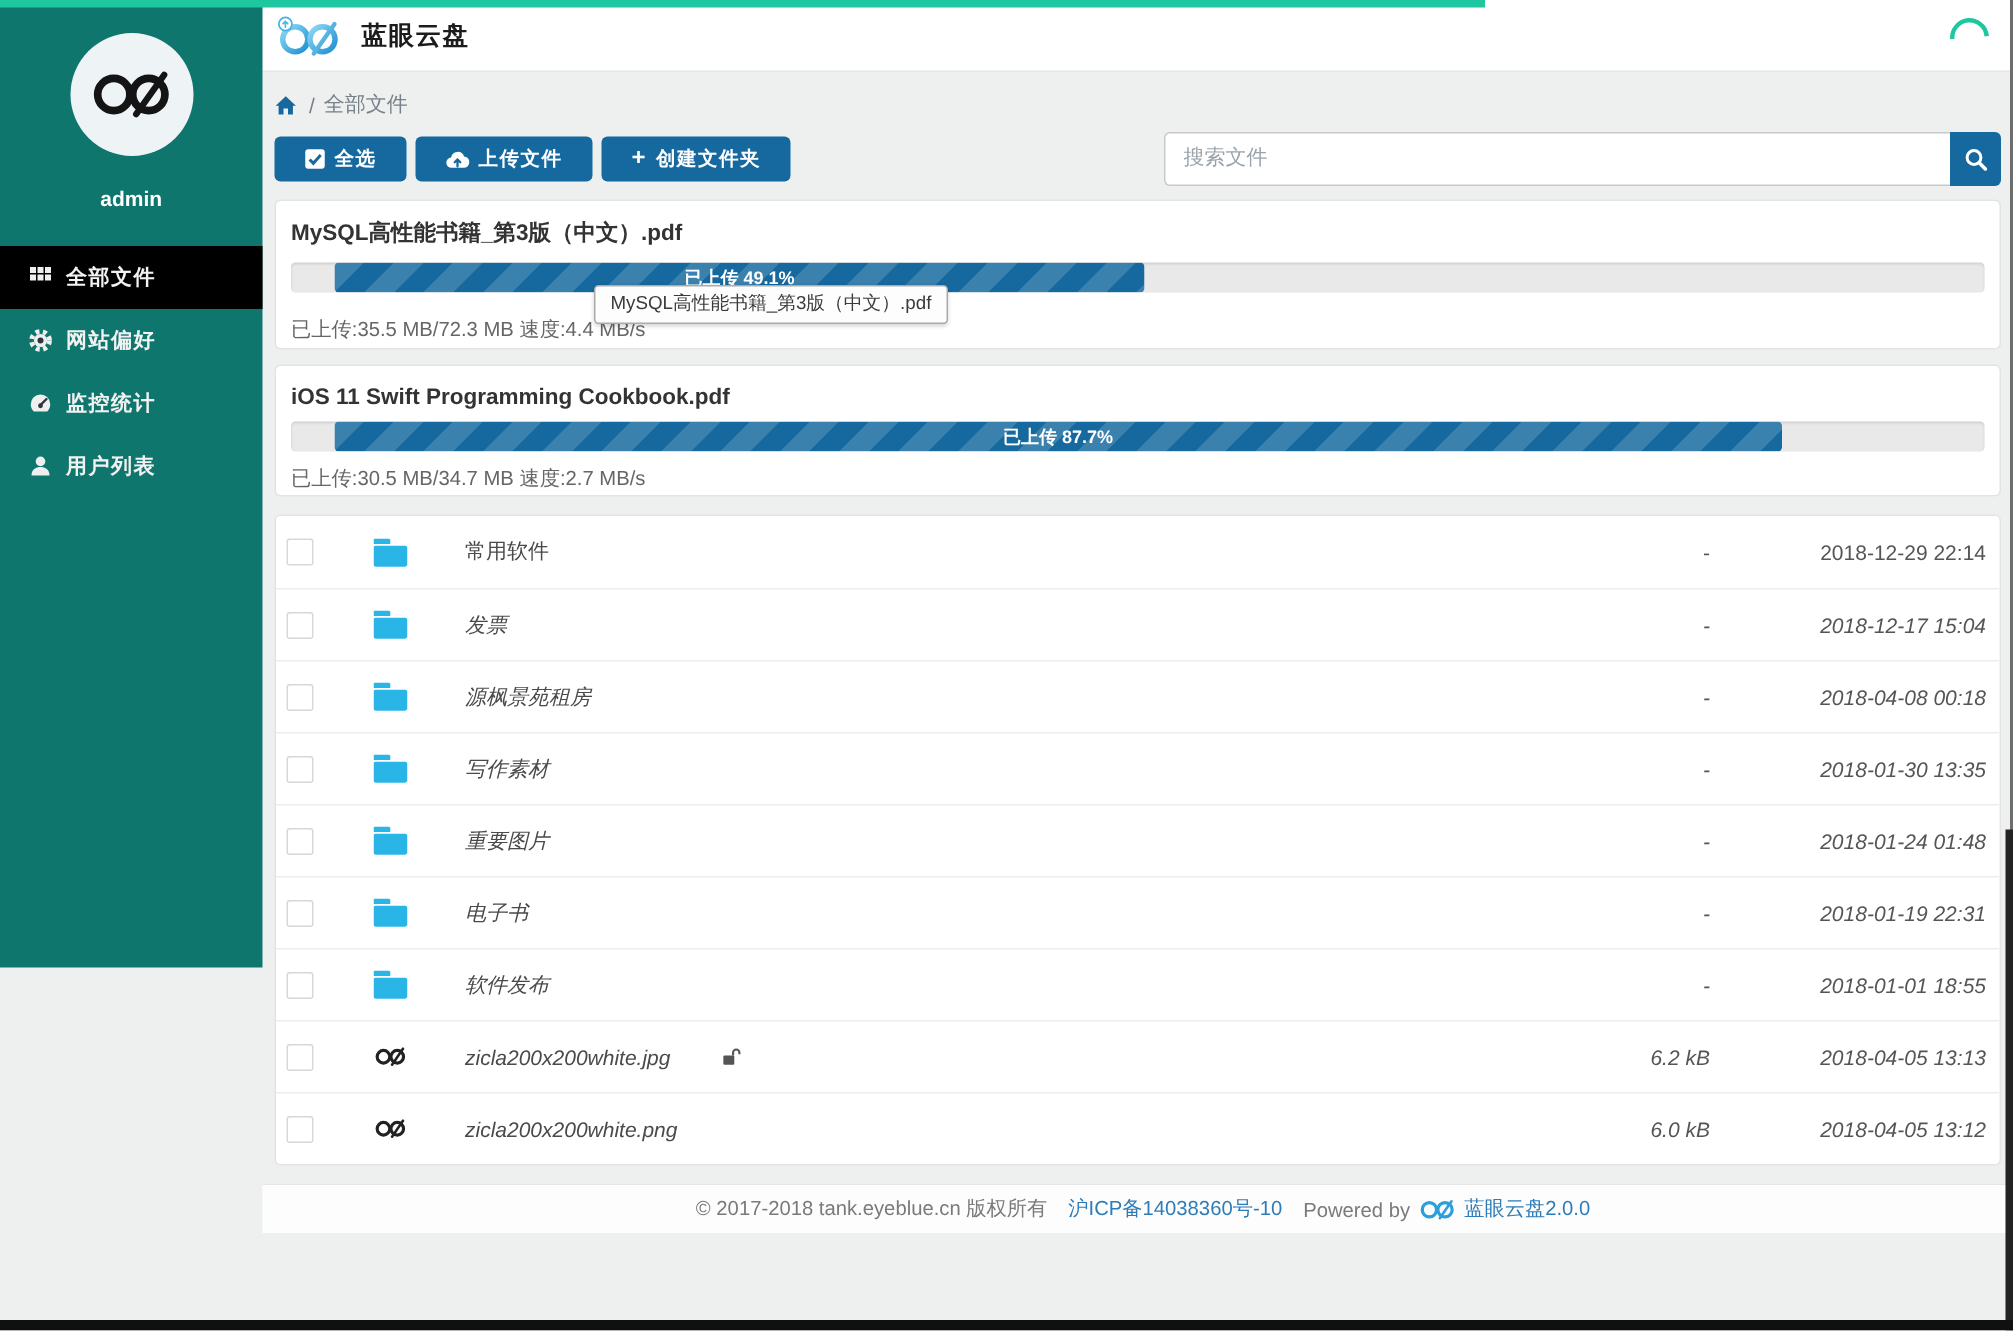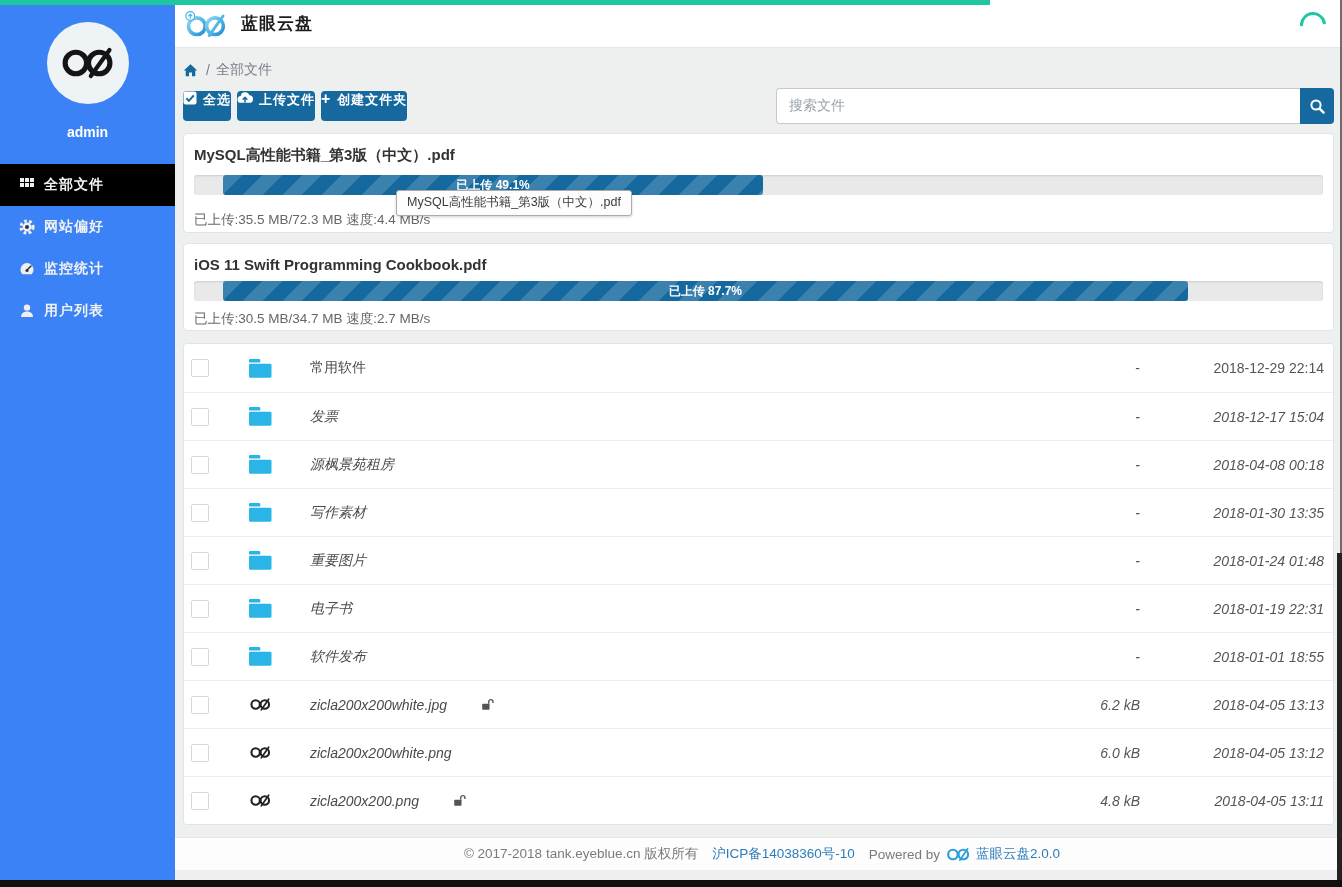--- a/index.html
+++ b/index.html
@@ -10,42 +10,42 @@
   
   .pace-bar { position:absolute; left:0; top:0; width:990px; height:5px; background:#1fc7a0; z-index:60; }
   .spinner { position:absolute; top:12px; right:16px; width:26px; height:26px; border:3px solid transparent;
              border-top-color:#1fc7a0; border-right-color:#1fc7a0; border-radius:50%;
              transform:rotate(-50deg); z-index:60; }
   .window-edge { position:absolute; right:0; top:0; width:2px; height:887px; background:#6d6d6d; z-index:70; }
   .scroll-thumb { position:absolute; right:0; top:553px; width:5px; height:334px; background:#232323; z-index:71; }
   .bottom-strip { position:absolute; left:0; bottom:0; width:1342px; height:7px; background:#101010; z-index:72; }
 
   
-  .sidebar { position:absolute; left:0; top:0; width:175px; height:887px; background:#3b82f6; z-index:10; }
+  .sidebar { position:absolute; left:0; top:0; width:175px; height:645px; background:#0f766e; z-index:10; }
   .avatar { width:82px; height:82px; border-radius:50%; background:#eef3f6; margin:22px auto 0;
             display:flex; align-items:center; justify-content:center; }
   .username { color:#fff; font-weight:bold; font-size:14px; text-align:center; margin-top:20px; }
   .nav { margin-top:24px; }
   .nav-item { height:42px; display:flex; align-items:center; padding-left:19px; cursor:pointer; }
   .nav-item.active { background:#000; }
   .nav-item .mi { width:16px; height:16px; margin-right:9px; flex:0 0 16px; display:inline-flex; }
   .nav-item .lbl { color:#f2f2f2; font-size:14px; font-weight:bold; letter-spacing:1px; }
 
   
   .main { position:absolute; left:175px; top:0; width:1167px; height:887px; background:#eef0f0; }
   .hdr { height:48px; background:#fff; border-bottom:1px solid #e6e6e6; display:flex; align-items:center; padding-left:8px; }
   .hdr-title { font-size:17px; font-weight:bold; color:#1c1c1c; margin-left:10px; letter-spacing:1px; }
 
   .content { padding:10px 8px 0; }
   .crumb { display:flex; align-items:center; height:20px; margin-top:2px; color:#78808a; font-size:14px; }
   .crumb .sep { margin:0 6px 0 8px; }
 
   .toolbar { display:flex; align-items:center; margin-top:8px; height:36px; }
   .btn { height:30px; background:#15699f; border:none; border-radius:4px; color:#fff; font-size:13px;
-         font-weight:bold; padding:0 0; margin-right:6px; display:inline-flex; align-items:flex-start;
+         font-weight:bold; padding:0 20px; margin-right:6px; display:inline-flex; align-items:center;
          cursor:pointer; font-family:inherit; letter-spacing:1px; }
   .btn svg, .btn .plus { margin-right:6px; }
   .btn .plus { font-size:16px; font-weight:bold; line-height:1; }
   .search { margin-left:auto; display:flex; }
   .search input { width:524px; height:36px; border:1px solid #c9c9c9; border-right:none; border-radius:4px 0 0 4px;
                   padding:0 12px; font-size:14px; color:#333; outline:none; font-family:Liberation Serif, serif; background:#fff; }
   .search input::placeholder { color:#9aa3ab; }
   .search-btn { width:34px; height:36px; background:#15699f; border:none; border-radius:0 4px 4px 0;
                 display:flex; align-items:center; justify-content:center; cursor:pointer; }
 
@@ -337,40 +337,20 @@
               <circle cx="16" cy="17" r="11" fill="none" stroke="#222" stroke-width="5.5"></circle>
               <circle cx="40" cy="17" r="11" fill="none" stroke="#222" stroke-width="5.5"></circle>
               <line x1="50" y1="3" x2="31" y2="31" stroke="#222" stroke-width="4.5" stroke-linecap="round"></line>
             </svg>
           </span>
           <span class="fname">zicla200x200white.png</span>
           <span class="fspacer"></span>
           <span class="fsize">6.0 kB</span>
           <span class="fdate">2018-04-05 13:12</span>
         </div>
-        <div class="frow">
-          <span class="cb"></span>
-          <span class="ficon">
-            <svg width="24" height="13" viewBox="0 0 60 34">
-              <circle cx="16" cy="17" r="11" fill="none" stroke="#222" stroke-width="5.5"></circle>
-              <circle cx="40" cy="17" r="11" fill="none" stroke="#222" stroke-width="5.5"></circle>
-              <line x1="50" y1="3" x2="31" y2="31" stroke="#222" stroke-width="4.5" stroke-linecap="round"></line>
-            </svg>
-          </span>
-          <span class="fname">zicla200x200.png</span>
-          <span class="locko">
-            <svg width="13" height="13" viewBox="0 0 16 16">
-              <path d="M9.5 7 V4.6 a2.6 2.6 0 0 1 5.2 0 V6" fill="none" stroke="#555" stroke-width="1.7"></path>
-              <rect x="1.5" y="7" width="9" height="7.5" rx="1" fill="#555"></rect>
-            </svg>
-          </span>
-          <span class="fspacer"></span>
-          <span class="fsize">4.8 kB</span>
-          <span class="fdate">2018-04-05 13:11</span>
-        </div>
       </div>
   </div>
 
   <footer class="footer">
     <span class="seg">© 2017-2018 tank.eyeblue.cn 版权所有</span>
     <a class="flink seg" href="#">沪ICP备14038360号-10</a>
     <span class="seg" style="margin-right:2px;">Powered by</span>
     <span class="flogo">
       <svg width="26" height="15" viewBox="0 0 60 34">
         <circle cx="16" cy="17" r="11" fill="none" stroke="#2d9fd8" stroke-width="5"></circle>

